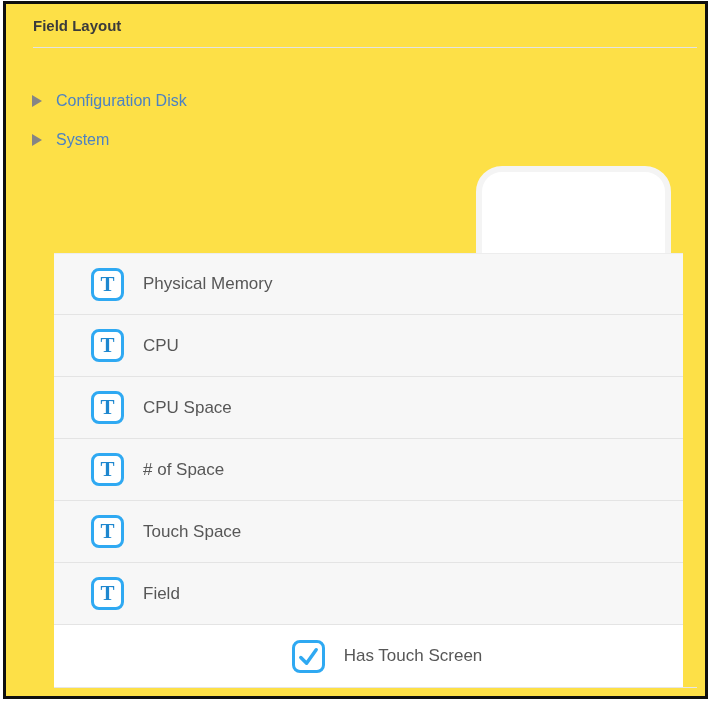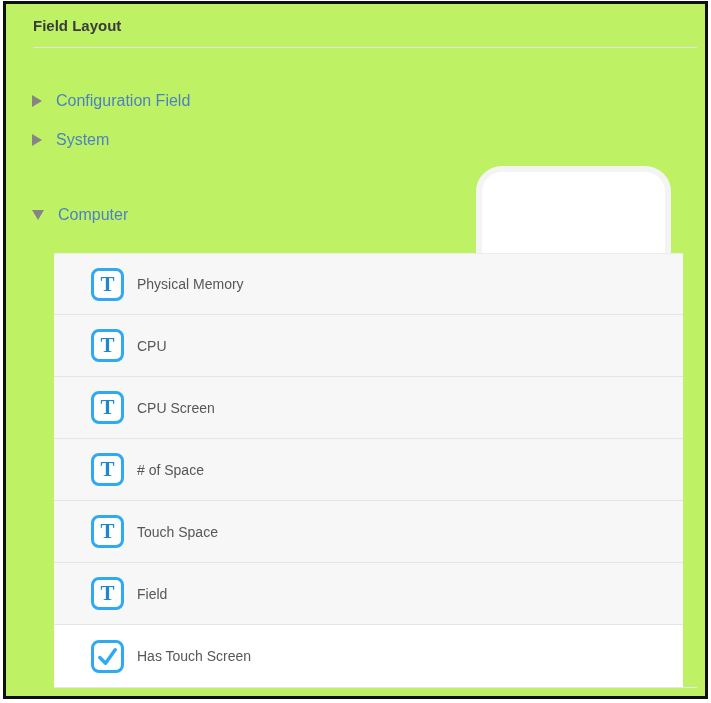--- a/index.html
+++ b/index.html
@@ -1,20 +1,20 @@
 <!DOCTYPE html>
 <html><head>
 <meta charset="utf-8">
 <style>
   * { margin:0; padding:0; box-sizing:border-box; }
   html,body { width:711px; height:703px; background:#ffffff; overflow:hidden;
               font-family:"Liberation Sans","DejaVu Sans",sans-serif; }
   .screen { position:relative; width:711px; height:703px; background:#fff; }
   .frame  { position:absolute; left:3px; top:1px; right:3px; bottom:4px;
-            border:3px solid #0f0f0f; background:#bef264; }
+            border:3px solid #0f0f0f; background:#fde047; }
 
   .page-title { position:absolute; left:27px; top:13px; font-size:15px;
                 font-weight:bold; color:#3b3b3b; }
   .title-rule { position:absolute; left:27px; right:8px; top:43px; height:1px;
                 background:#e3e3e3; }
 
   .section { position:absolute; left:26px; height:22px; display:flex;
              align-items:center; gap:14px; cursor:pointer; }
   .tri-right { width:0; height:0; border-left:10px solid #858585;
                border-top:6px solid transparent; border-bottom:6px solid transparent; }
@@ -22,75 +22,71 @@
                border-left:6px solid transparent; border-right:6px solid transparent; }
   .slink { font-size:16px; color:#4d82c2; text-decoration:none; }
 
   .placeholder { position:absolute; left:470px; top:162px; width:195px; height:112px;
                  border:6px solid #f4f4f4; border-radius:26px; background:#fff; z-index:0; }
 
   .field-list { position:absolute; left:48px; top:249px; width:629px; z-index:1; }
   .row { height:62px; background:#f7f7f7; border-bottom:1px solid #e4e4e4;
          display:flex; align-items:center; padding-left:37px; }
   .row:first-child { border-top:1px solid #ededed; }
-  .row-white { background:#ffffff; border-bottom:none; }
+  .row-white { background:#ffffff; border-bottom:none;justify-content:center; }
 
   .ticon { width:33px; height:33px; border:3px solid #2fa9f2; border-radius:8px;
            background:#fff; color:#1e87cf; font-family:"Liberation Serif","DejaVu Serif",serif;
            font-weight:bold; font-size:21px; display:flex; align-items:center;
            justify-content:center; flex:0 0 auto; }
   .cicon { width:33px; height:33px; border:3px solid #2fa9f2; border-radius:8px;
            background:#fff; display:flex; align-items:center; justify-content:center;
            flex:0 0 auto; }
-  .rlabel { margin-left:13px; font-size:14px; color:#575757; }
+  .rlabel { margin-left:19px; font-size:17px; color:#575757; }
 
   .bottom-rule { position:absolute; left:48px; right:8px; top:683px; height:1px;
                  background:#e6e6e6; z-index:2; }
 </style>
 </head>
 <body>
 
 <div class="screen">
   <div class="frame">
 
     <div class="page-title">Field Layout</div>
     <div class="title-rule"></div>
 
     <div class="section" style="top:86px">
       <span class="tri-right"></span>
-      <a class="slink" href="#">Configuration Field</a>
+      <a class="slink" href="#">Configuration Disk</a>
     </div>
 
     <div class="section" style="top:125px">
       <span class="tri-right"></span>
       <a class="slink" href="#">System</a>
     </div>
 
-    <div class="section" style="top:200px">
-      <span class="tri-down"></span>
-      <a class="slink" href="#">Computer</a>
-    </div>
 
     <div class="placeholder"></div>
 
     <div class="field-list">
 
       <div class="row">
         <span class="ticon">T</span>
         <span class="rlabel">Physical Memory</span>
       </div>
 
       <div class="row">
         <span class="ticon">T</span>
         <span class="rlabel">CPU</span>
       </div>
 
       <div class="row">
         <span class="ticon">T</span>
-        <span class="rlabel">CPU Screen</span>
+        <span class="rlabel">CPU Space</span>
       </div>
 
       <div class="row">
         <span class="ticon">T</span>
         <span class="rlabel"># of Space</span>
       </div>
 
       <div class="row">
         <span class="ticon">T</span>
         <span class="rlabel">Touch Space</span>

